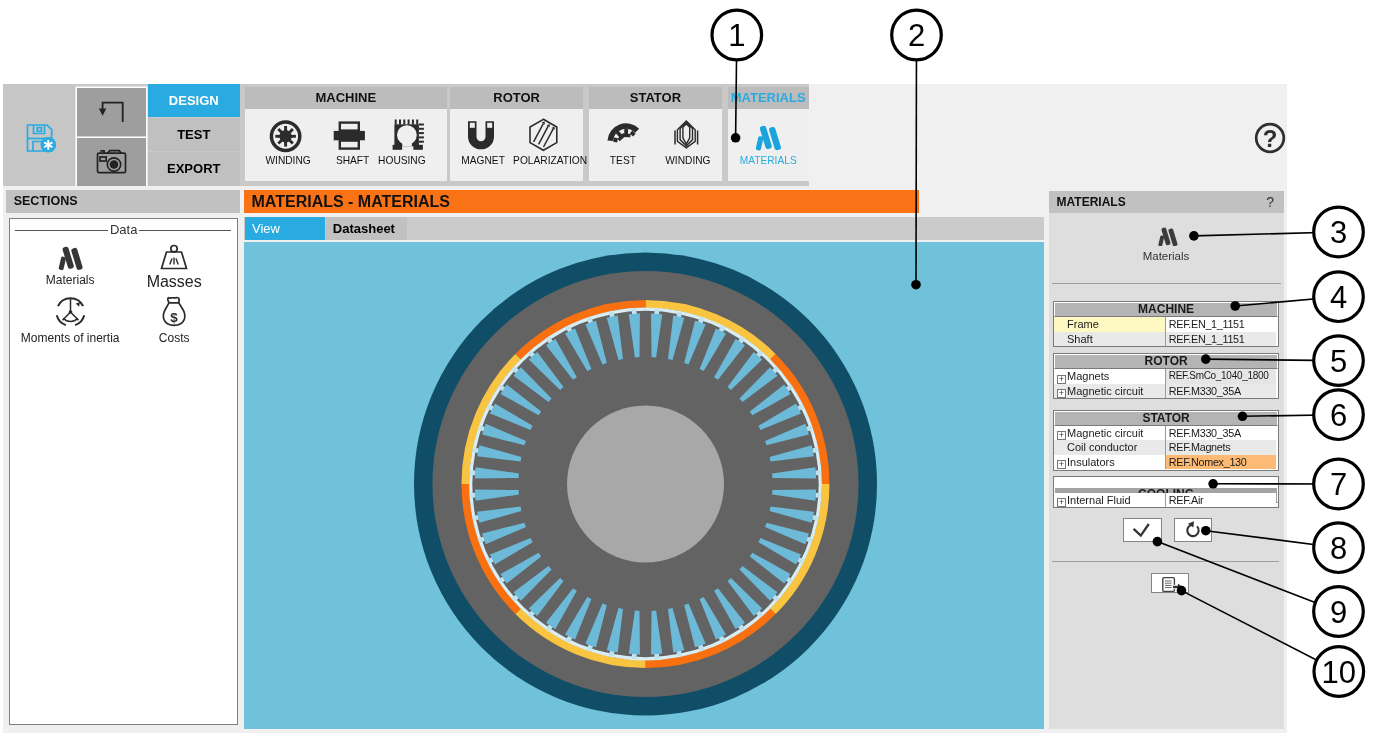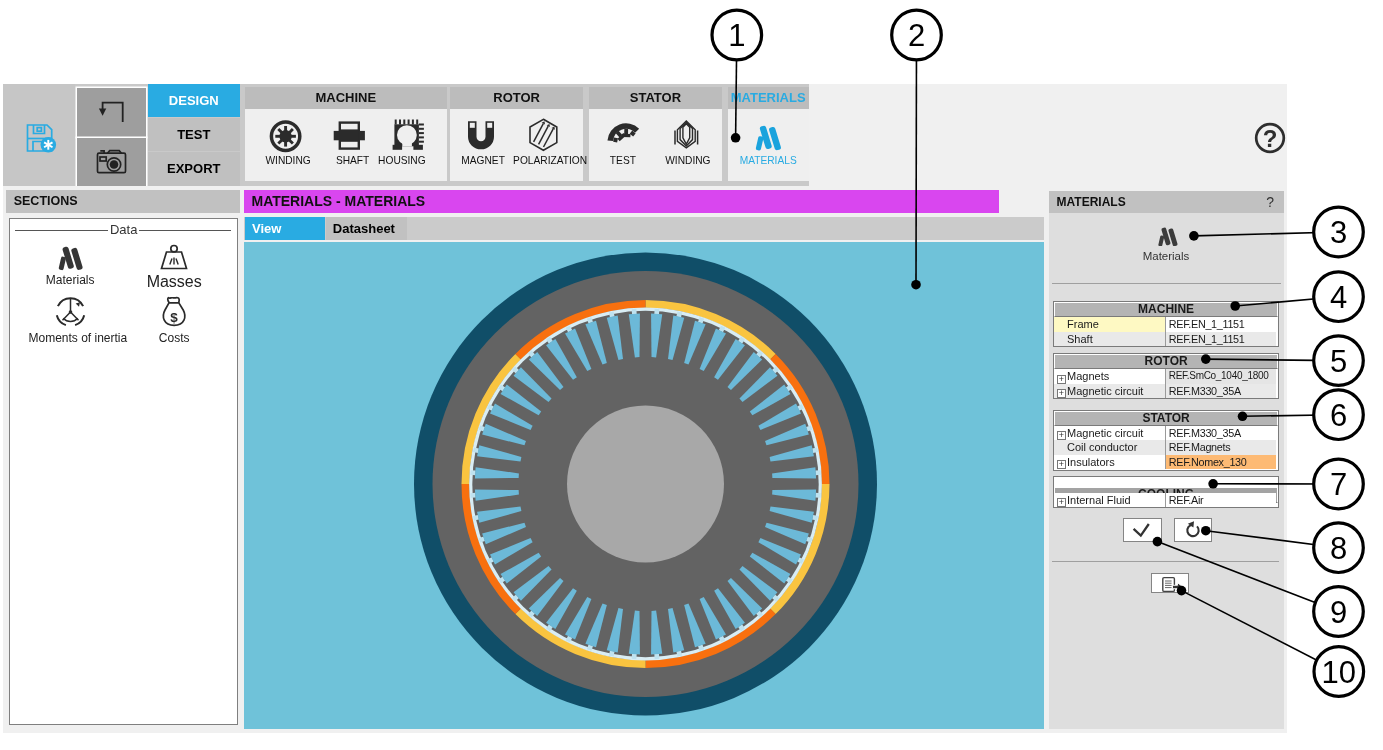--- a/index.html
+++ b/index.html
@@ -201,27 +201,27 @@
         <path d="M5.2 -8.6 l4.3 -1.1 l-1 4.4 Z" fill="#2b2b2b" stroke="none"></path>
       </g>
       <g transform="translate(164,93)" fill="none" stroke="#2b2b2b" stroke-width="1.7">
         <path d="M-4.8 -9.2 C-7 -12.2 -6.2 -13.8 -5.6 -14.2 C-4 -13.4 -2.6 -14.6 -1 -14.2 C0.8 -13.8 2.2 -14.6 3.8 -14.2 C5.2 -13.6 5.8 -12.4 4.6 -9.2"></path>
         <path d="M-5 -9.2 h9.8 l4.4 7.2 c3.6 6.6 1.4 15.4 -9.1 15.4 c-10.5 0 -12.7 -8.8 -9.1 -15.4 Z"></path>
         <text x="0" y="9.5" text-anchor="middle" font-size="13.5" font-weight="bold" fill="#2b2b2b" stroke="none" font-family="Liberation Sans, sans-serif">$</text>
       </g>
     </svg>
   <div class="abs" style="left:3px;top:54px;width:114px;text-align:center;font-size:12px;color:#222">Materials</div>
   <div class="abs" style="left:107px;top:54px;width:114px;text-align:center;font-size:16px;color:#222">Masses</div>
-  <div class="abs" style="left:3px;top:112.5px;width:114px;text-align:right;font-size:12px;color:#222">Moments of inertia</div>
+  <div class="abs" style="left:3px;top:112.5px;width:114px;text-align:center;font-size:12px;color:#222">Moments of inertia</div>
   <div class="abs" style="left:107px;top:112.5px;width:114px;text-align:center;font-size:12px;color:#222">Costs</div>
 </div>
 
-<div class="abs" style="left:243.5px;top:190.4px;width:755px;height:23.1px;background:#d946ef;font-weight:bold;font-size:14px;color:#111;line-height:23px"><span style="margin-left:8px">MATERIALS - MATERIALS</span></div>
+<div class="abs" style="left:243.5px;top:190.4px;width:675px;height:23.1px;background:#f97316;font-weight:bold;font-size:16px;color:#111;line-height:23px"><span style="margin-left:8px">MATERIALS - MATERIALS</span></div>
 <div class="abs" style="left:243.5px;top:216.6px;width:800.6px;height:23.3px;background:#cbcbcb">
-  <div class="abs" style="left:1.5px;top:0;width:80px;height:23.3px;background:#29abe2;color:#fff;font-weight:bold;font-size:13px;line-height:23px"><span style="margin-left:7px">View</span></div>
+  <div class="abs" style="left:1.5px;top:0;width:80px;height:23.3px;background:#29abe2;color:#fff;font-weight:normal;font-size:13px;line-height:23px"><span style="margin-left:7px">View</span></div>
   <div class="abs" style="left:82.3px;top:0;width:81px;height:23.3px;background:#c1c1c1;color:#000;font-weight:bold;font-size:13px;line-height:23px"><span style="margin-left:7px">Datasheet</span></div>
 </div>
 <div class="abs" style="left:244px;top:242.2px;width:800px;height:487.3px;background:#6fc2d9;overflow:hidden">
 <svg width="800" height="488" viewBox="0 0 800 488" style="position:absolute;left:0;top:0">
 <circle cx="401.5" cy="242.0" r="231.5" fill="#104e68"></circle>
 <circle cx="401.5" cy="242.0" r="213" fill="#636363"></circle>
 <path d="M401.50 58.00 A184.0 184.0 0 0 1 531.61 111.89 L526.09 117.41 A176.2 176.2 0 0 0 401.50 65.80 Z" fill="#f9c440"></path>
       <path d="M531.61 111.89 A184.0 184.0 0 0 1 585.50 242.00 L577.70 242.00 A176.2 176.2 0 0 0 526.09 117.41 Z" fill="#f8700f"></path>
       <path d="M585.50 242.00 A184.0 184.0 0 0 1 531.61 372.11 L526.09 366.59 A176.2 176.2 0 0 0 577.70 242.00 Z" fill="#f9c440"></path>
       <path d="M531.61 372.11 A184.0 184.0 0 0 1 401.50 426.00 L401.50 418.20 A176.2 176.2 0 0 0 526.09 366.59 Z" fill="#f8700f"></path>

